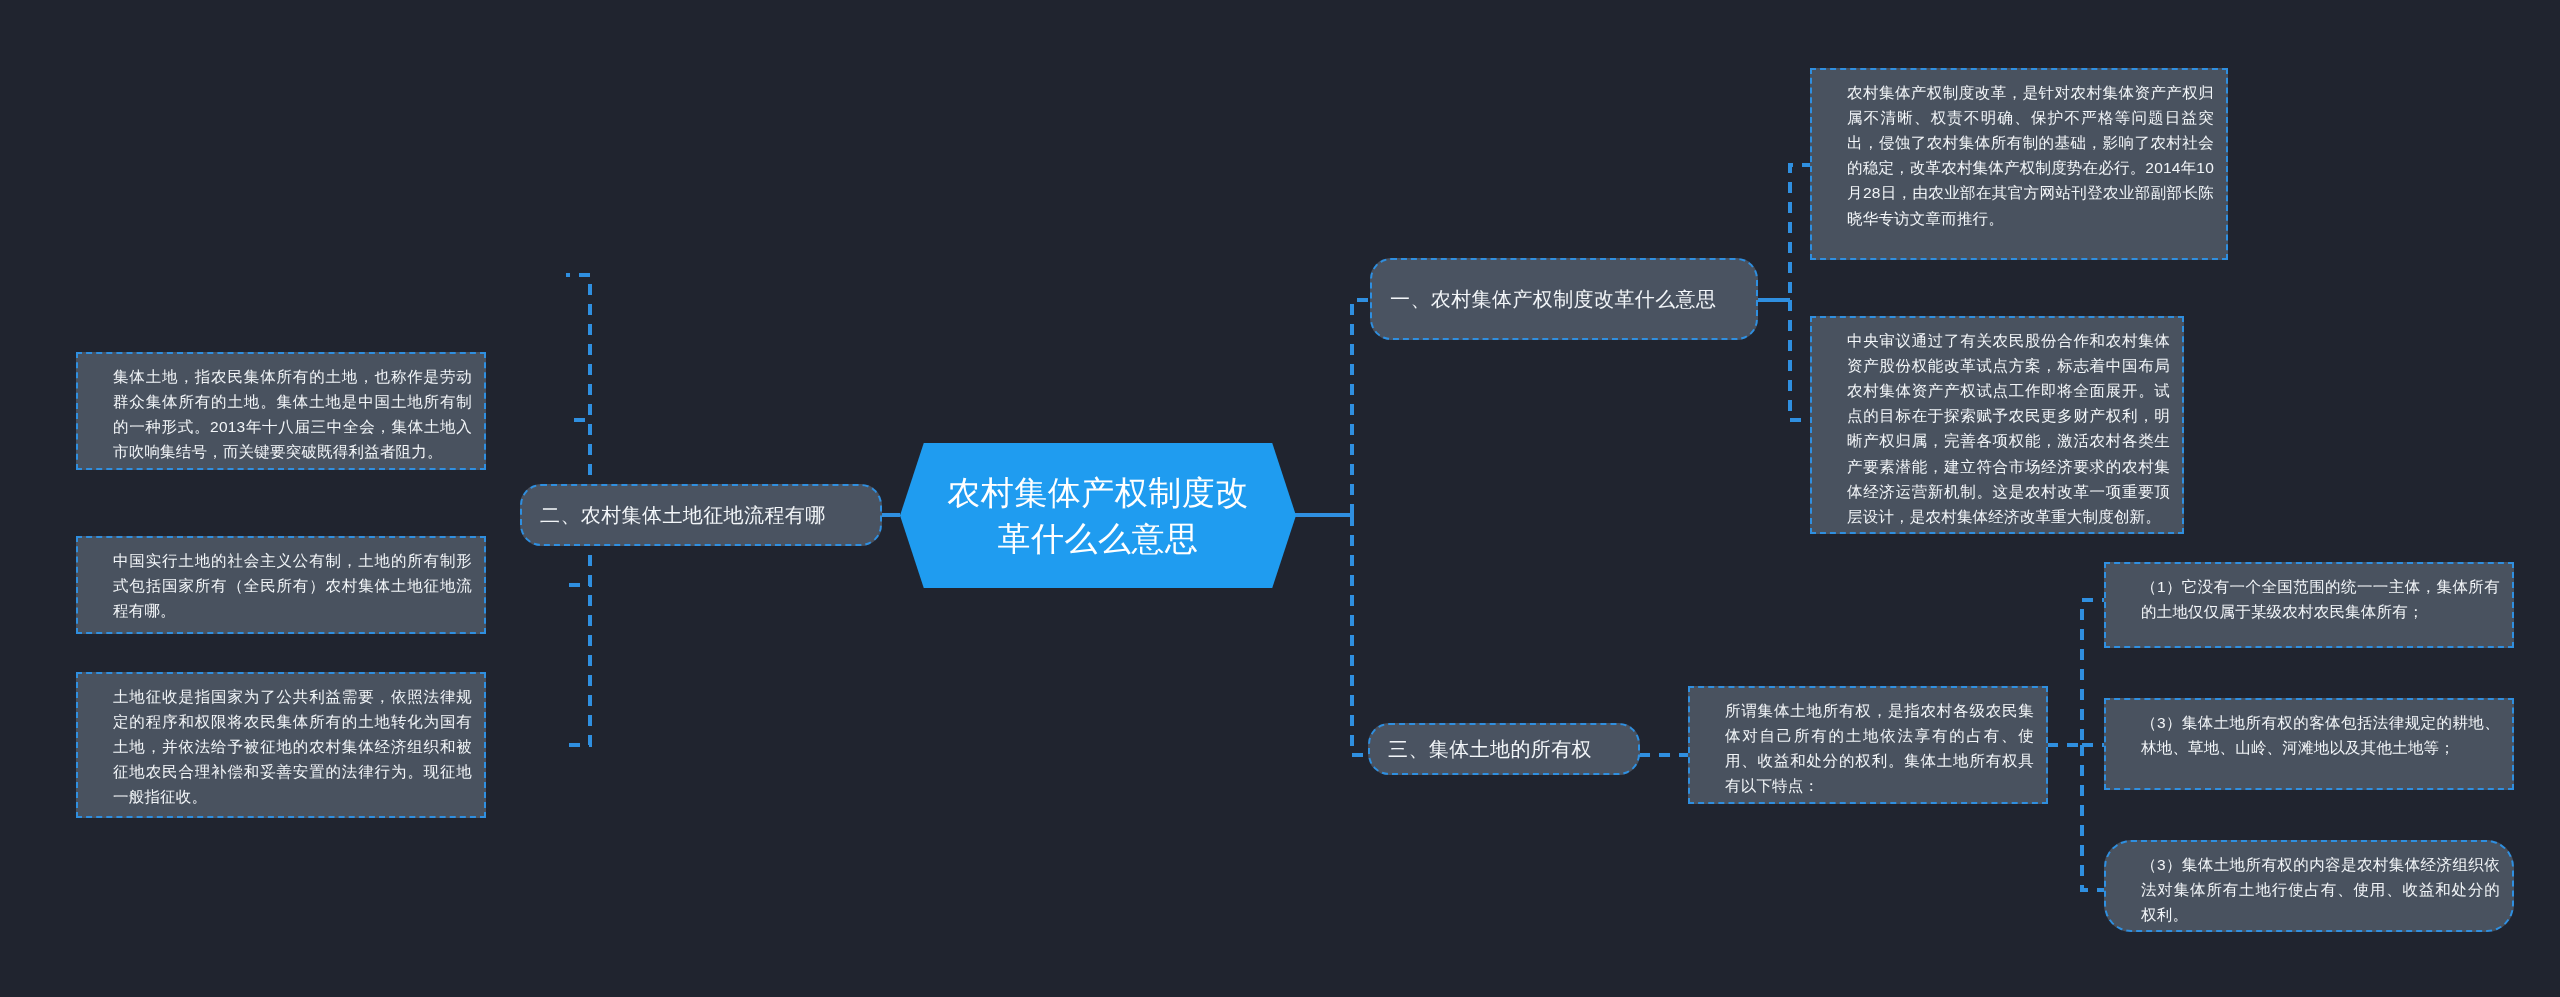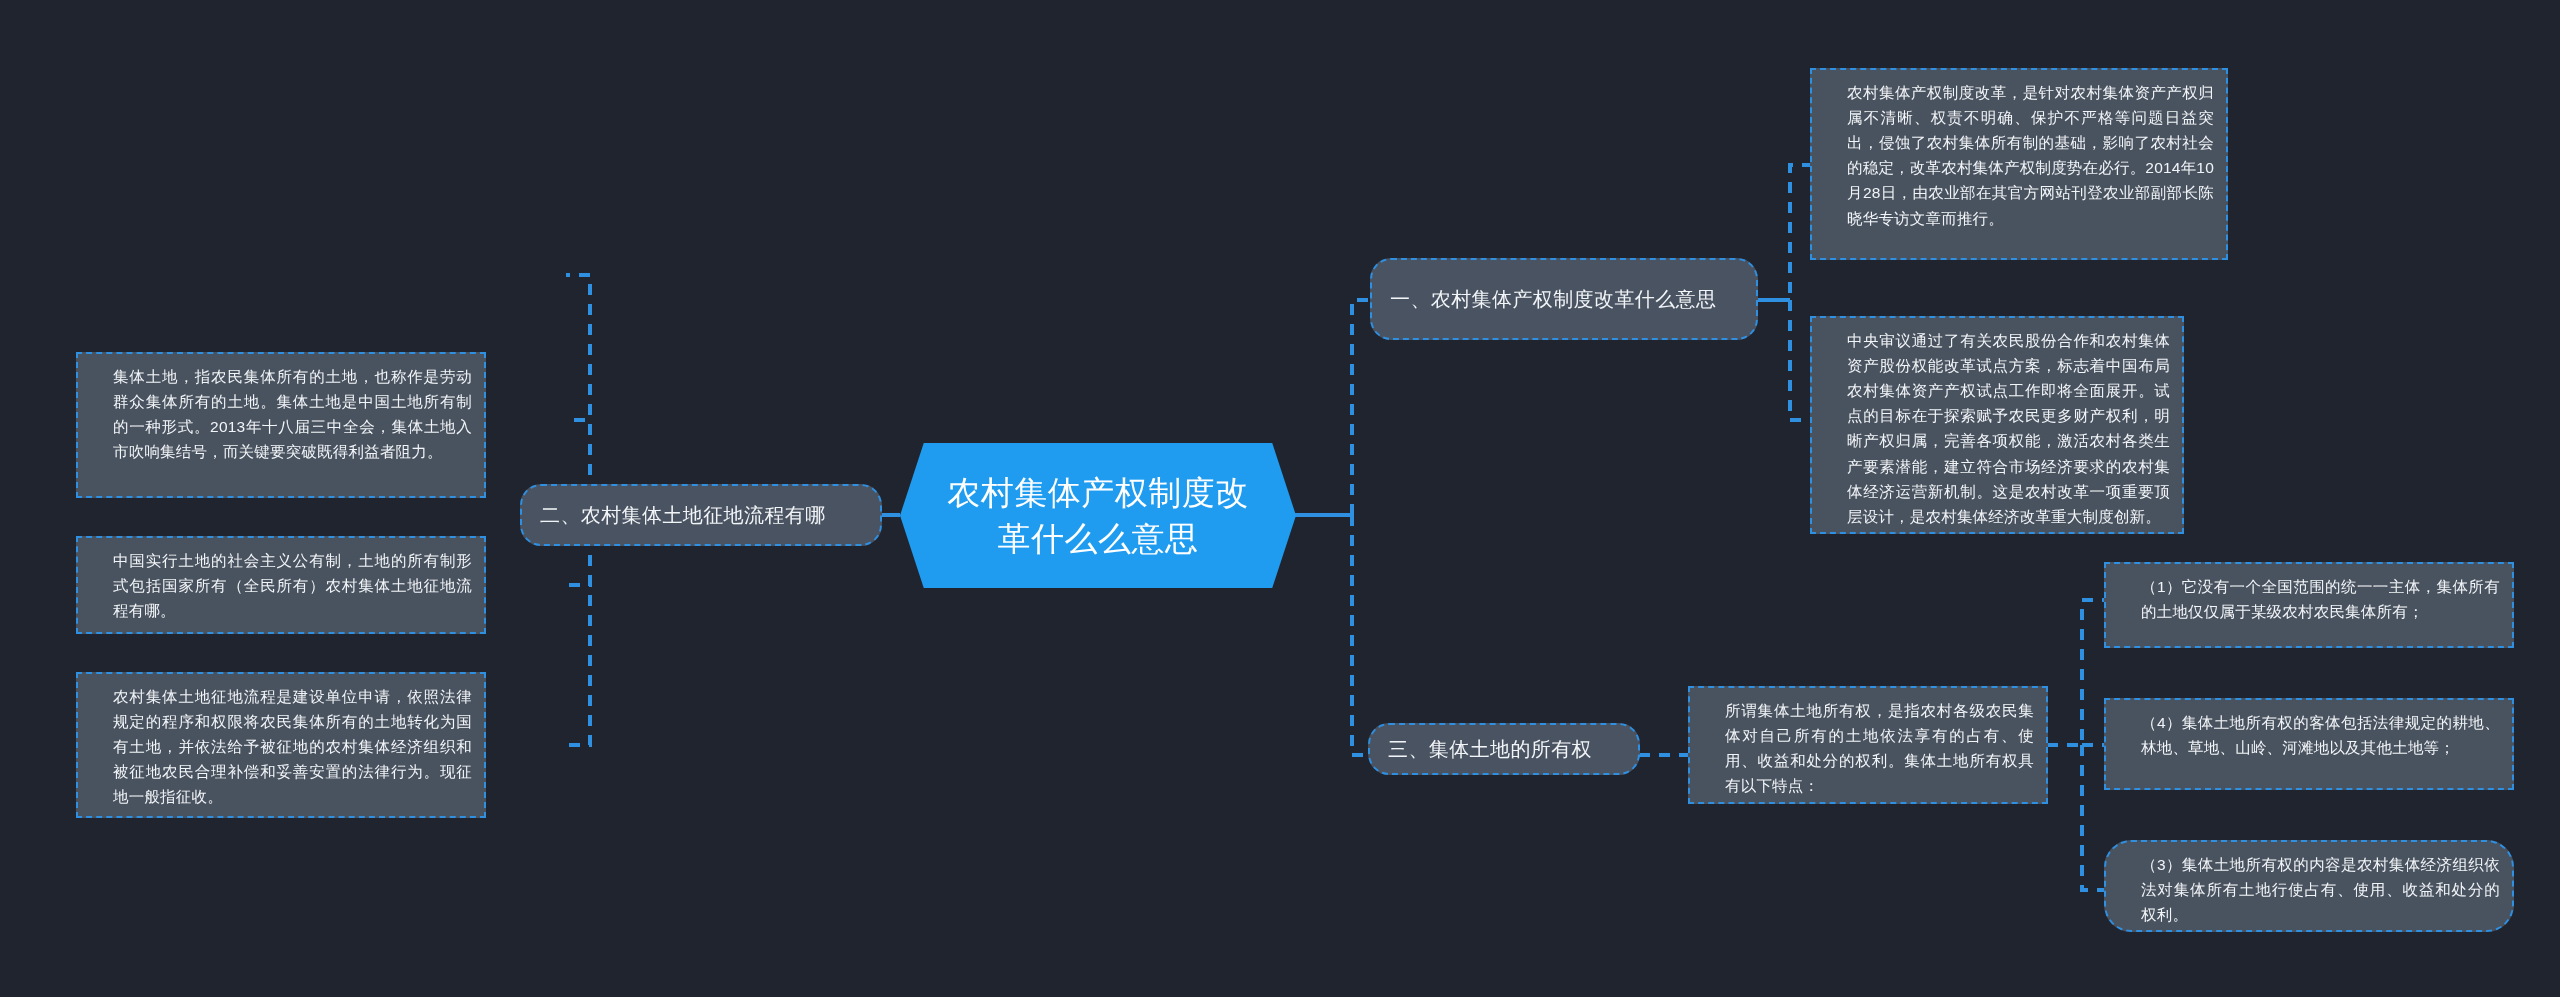--- a/index.html
+++ b/index.html
@@ -129,37 +129,37 @@
 
   <div class="node leaf" style="left:1688px; top:686px; width:360px; height:118px;">
     <span class="txt">所谓集体土地所有权，是指农村各级农民集体对自己所有的土地依法享有的占有、使用、收益和处分的权利。集体土地所有权具有以下特点：</span>
   </div>
 
   <div class="node leaf" style="left:2104px; top:562px; width:410px; height:86px;">
     <span class="txt">（1）它没有一个全国范围的统一一主体，集体所有的土地仅仅属于某级农村农民集体所有；</span>
   </div>
 
   <div class="node leaf" style="left:2104px; top:698px; width:410px; height:92px;">
-    <span class="txt">（4）集体土地所有权的客体包括法律规定的耕地、林地、草地、山岭、河滩地以及其他土地等；</span>
+    <span class="txt">（3）集体土地所有权的客体包括法律规定的耕地、林地、草地、山岭、河滩地以及其他土地等；</span>
   </div>
 
   <div class="node leaf" style="left:2104px; top:840px; width:410px; height:92px;border-radius:27px;">
     <span class="txt">（3）集体土地所有权的内容是农村集体经济组织依法对集体所有土地行使占有、使用、收益和处分的权利。</span>
   </div>
 
   <div class="node branch" style="left:520px; top:484px; width:362px; height:62px;">
     <span class="txt">二、农村集体土地征地流程有哪</span>
   </div>
 
 
-  <div class="node leaf" style="left:76px; top:352px; width:410px; height:146px;">
+  <div class="node leaf" style="left:76px; top:352px; width:410px; height:118px;">
     <span class="txt">集体土地，指农民集体所有的土地，也称作是劳动群众集体所有的土地。集体土地是中国土地所有制的一种形式。2013年十八届三中全会，集体土地入市吹响集结号，而关键要突破既得利益者阻力。</span>
   </div>
 
   <div class="node leaf" style="left:76px; top:536px; width:410px; height:98px;">
     <span class="txt">中国实行土地的社会主义公有制，土地的所有制形式包括国家所有（全民所有）农村集体土地征地流程有哪。</span>
   </div>
 
   <div class="node leaf" style="left:76px; top:672px; width:410px; height:146px;">
-    <span class="txt">农村集体土地征地流程是建设单位申请，依照法律规定的程序和权限将农民集体所有的土地转化为国有土地，并依法给予被征地的农村集体经济组织和被征地农民合理补偿和妥善安置的法律行为。现征地一般指征收。</span>
+    <span class="txt">土地征收是指国家为了公共利益需要，依照法律规定的程序和权限将农民集体所有的土地转化为国有土地，并依法给予被征地的农村集体经济组织和被征地农民合理补偿和妥善安置的法律行为。现征地一般指征收。</span>
   </div>
 
 </div>
 
 </body></html>

